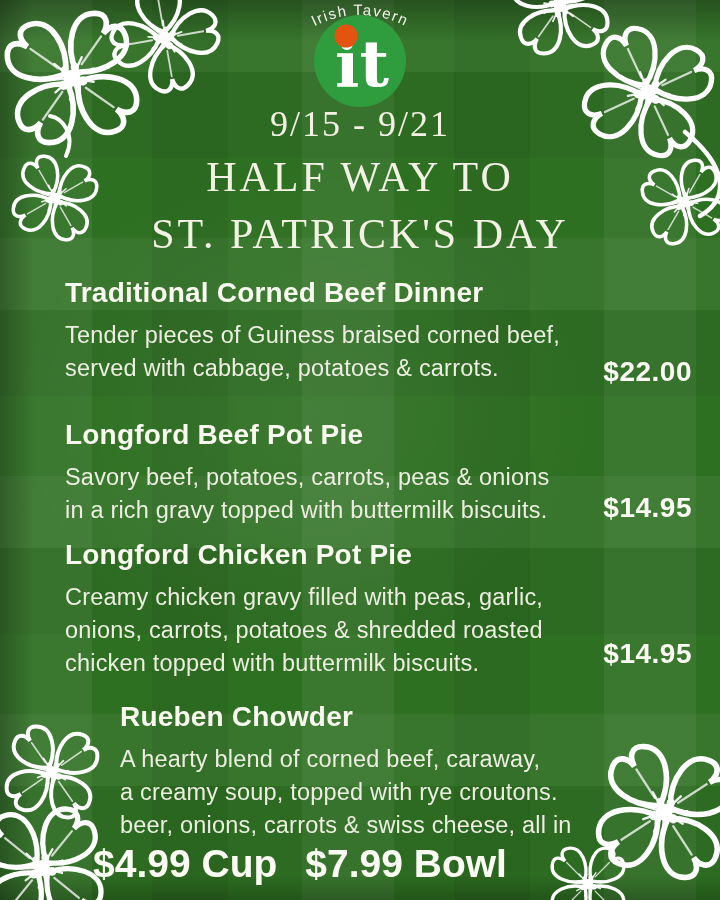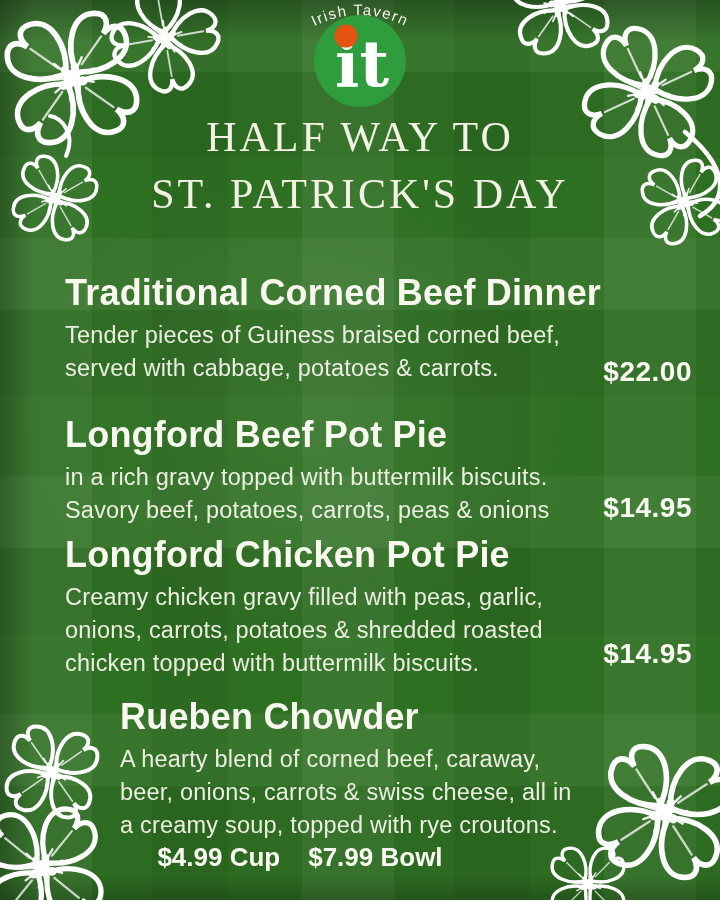--- a/index.html
+++ b/index.html
@@ -24,25 +24,25 @@
   }
   .decor{position:absolute;left:0;top:0;pointer-events:none;}
   .logo{position:absolute;left:268px;top:0;width:184px;height:114px;}
   .header{position:absolute;left:0;top:104px;width:720px;text-align:center;
           font-family:"Liberation Serif",serif;color:#f2f1e3;}
   .date-range{font-size:36px;line-height:40px;letter-spacing:2px;margin-bottom:8px;}
   .h1line{font-size:42px;line-height:48px;letter-spacing:3px;margin-top:9px;}
   .item{position:absolute;left:0;width:720px;color:#eef0e3;}
   .item .inner{margin-left:65px;}
   .item.indent .inner{margin-left:120px;}
-  .item-name{font-size:36px;line-height:34px;font-weight:bold;color:#f8f8ef;margin-bottom:9px;letter-spacing:.2px;}
+  .item-name{font-size:28px;line-height:34px;font-weight:bold;color:#f8f8ef;margin-bottom:9px;letter-spacing:.2px;}
   .desc-line{font-size:23.5px;line-height:33px;color:#eceee0;letter-spacing:.2px;}
   .price{position:absolute;right:28px;font-size:28px;font-weight:bold;color:#fbfbf3;letter-spacing:.5px;}
   .price-row{position:absolute;left:0;width:600px;display:flex;justify-content:center;gap:28px;
-             font-size:26px;font-weight:bold;color:#fbfbf3;}
+             font-size:39px;font-weight:bold;color:#fbfbf3;}
   .t1{top:276px;} .t1 .price{top:80px;}
   .t2{top:418px;} .t2 .price{top:74px;}
   .t3{top:538px;} .t3 .price{top:100px;}
   .t4{top:700px;} .t4 .price-row{top:142px;}
 </style>
 </head>
 <body>
 
 <div class="poster">
 
@@ -108,58 +108,59 @@
       <text font-family="Liberation Sans, sans-serif" font-size="15" letter-spacing="1.5" fill="#f6f6ec">
         <textPath href="#arcpath" startOffset="50%" text-anchor="middle">Irish Tavern</textPath>
       </text>
       <circle cx="92" cy="61" r="46" fill="#2f9c3e"></circle>
       <text x="94" y="86" text-anchor="middle" font-family="DejaVu Serif, serif" font-weight="bold" font-size="64" fill="#ffffff">it</text>
       <circle cx="78" cy="36" r="11.5" fill="#e4530f"></circle>
     </svg>
   </div>
 
   <div class="header">
+    <div class="date-range">9/15 - 9/21</div>
     <div class="h1line">HALF WAY TO</div>
     <div class="h1line">ST. PATRICK'S DAY</div>
   </div>
 
   <div class="item t1">
     <div class="inner">
       <div class="item-name">Traditional Corned Beef Dinner</div>
       <div class="desc-line">Tender pieces of Guiness braised corned beef,</div>
       <div class="desc-line">served with cabbage, potatoes &amp; carrots.</div>
     </div>
     <div class="price">$22.00</div>
   </div>
 
   <div class="item t2">
     <div class="inner">
       <div class="item-name">Longford Beef Pot Pie</div>
+      <div class="desc-line">Savory beef, potatoes, carrots, peas &amp; onions</div>
       <div class="desc-line">in a rich gravy topped with buttermilk biscuits.</div>
-      <div class="desc-line">Savory beef, potatoes, carrots, peas &amp; onions</div>
     </div>
     <div class="price">$14.95</div>
   </div>
 
   <div class="item t3">
     <div class="inner">
       <div class="item-name">Longford Chicken Pot Pie</div>
       <div class="desc-line">Creamy chicken gravy filled with peas, garlic,</div>
       <div class="desc-line">onions, carrots, potatoes &amp; shredded roasted</div>
       <div class="desc-line">chicken topped with buttermilk biscuits.</div>
     </div>
     <div class="price">$14.95</div>
   </div>
 
   <div class="item t4 indent">
     <div class="inner">
       <div class="item-name">Rueben Chowder</div>
       <div class="desc-line">A hearty blend of corned beef, caraway,</div>
+      <div class="desc-line">a creamy soup, topped with rye croutons.</div>
       <div class="desc-line">beer, onions, carrots &amp; swiss cheese, all in</div>
-      <div class="desc-line">a creamy soup, topped with rye croutons.</div>
     </div>
     <div class="price-row">
       <span>$4.99 Cup</span>
       <span>$7.99 Bowl</span>
     </div>
   </div>
 
 </div>
 
 </body></html>

